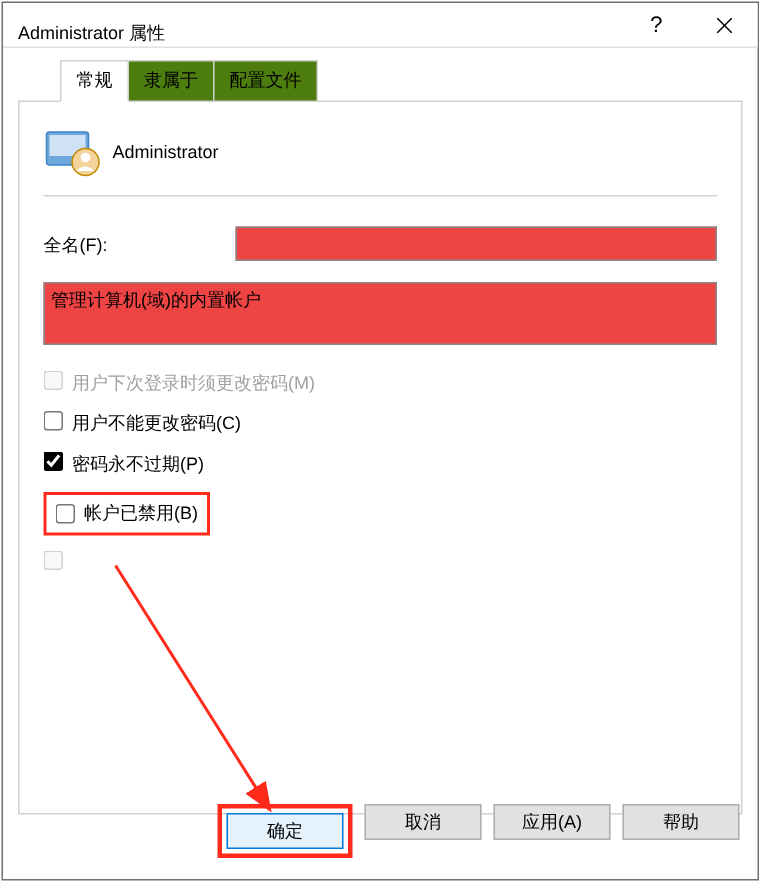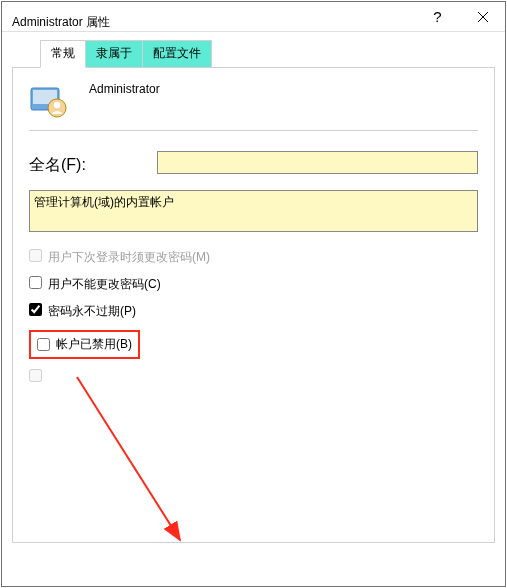--- a/index.html
+++ b/index.html
@@ -51,43 +51,43 @@
     .tabs {
       display: flex;
       margin: 8px 0 0 10px;
       position: relative;
       z-index: 2;
       padding-left: 28px;
     }
     .tab {
       padding: 4px 10px 5px;
       border: 1px solid #d0d0d0;
-      background: #5eead4;
+      background: #4d7c0f;
       font-size: 12px;
       color: #000;
       position: relative;
       margin-right: -1px;
     }
     .tab.active {
       border-bottom: 1px solid #fff;
       background: #fff;
       z-index: 3;
     }
     .tab-panel {
       border: 1px solid #d0d0d0;
       margin: -1px 10px 0 10px;
       padding: 14px 16px;
       height: 476px;
       background: #fff;
       position: relative;
     }
     .icon-row {
       display: flex;
-      align-items: flex-start;
-      gap: 22px;
+      align-items: center;
+      gap: 8px;
       margin-bottom: 10px;
     }
     .user-icon {
       width: 38px;
       height: 38px;
       position: relative;
     }
     .user-icon svg { width: 38px; height: 38px; }
     .username {
       font-size: 12px;
@@ -98,34 +98,34 @@
       border-top: 1px solid #d0d0d0;
       margin: 8px 0 20px 0;
     }
     .field-row {
       display: flex;
       align-items: flex-start;
       margin-bottom: 14px;
     }
     .field-label {
       width: 128px;
-      font-size: 16px;
+      font-size: 12px;
       color: #000;
       padding-top: 4px;
     }
     .field-input {
       flex: 1;
     }
     .field-input input,
     .field-input textarea {
       width: 100%;
       border: 1px solid #888;
       font-family: inherit;
       font-size: 12px;
-      background: #fef9c3;
+      background: #ef4444;
       resize: none;
     }
     .field-input input { height: 23px; padding: 0 4px; }
     .field-input textarea { height: 42px; padding: 3px 4px; line-height: 1.4; }
     .checkboxes { margin-top: 14px; }
     .cb-row {
       display: flex;
       align-items: flex-start;
       margin-bottom: 10px;
       gap: 6px;
@@ -247,20 +247,28 @@
       <div class="highlight-box">
         <input type="checkbox" style="">
         <span>帐户已禁用(B)</span>
       </div>
       <label class="cb-row disabled">
         <input type="checkbox" disabled="" style="">
       </label>
     </div>
   </div>
 
+  <div class="button-row">
+    <span class="ok-wrap">
+      <button class="btn">确定</button>
+    </span>
+    <button class="btn">取消</button>
+    <button class="btn">应用(A)</button>
+    <button class="btn">帮助</button>
+  </div>
 
   <svg class="arrow-overlay" width="505" height="586">
     <defs>
       <marker id="arrowhead" markerWidth="10" markerHeight="8" refX="9" refY="4" orient="auto">
         <polygon points="0 0, 10 4, 0 8" fill="#ff2a1a"></polygon>
       </marker>
     </defs>
     <line x1="75" y1="375" x2="178" y2="538" stroke="#ff2a1a" stroke-width="2" marker-end="url(#arrowhead)"></line>
   </svg>
 

